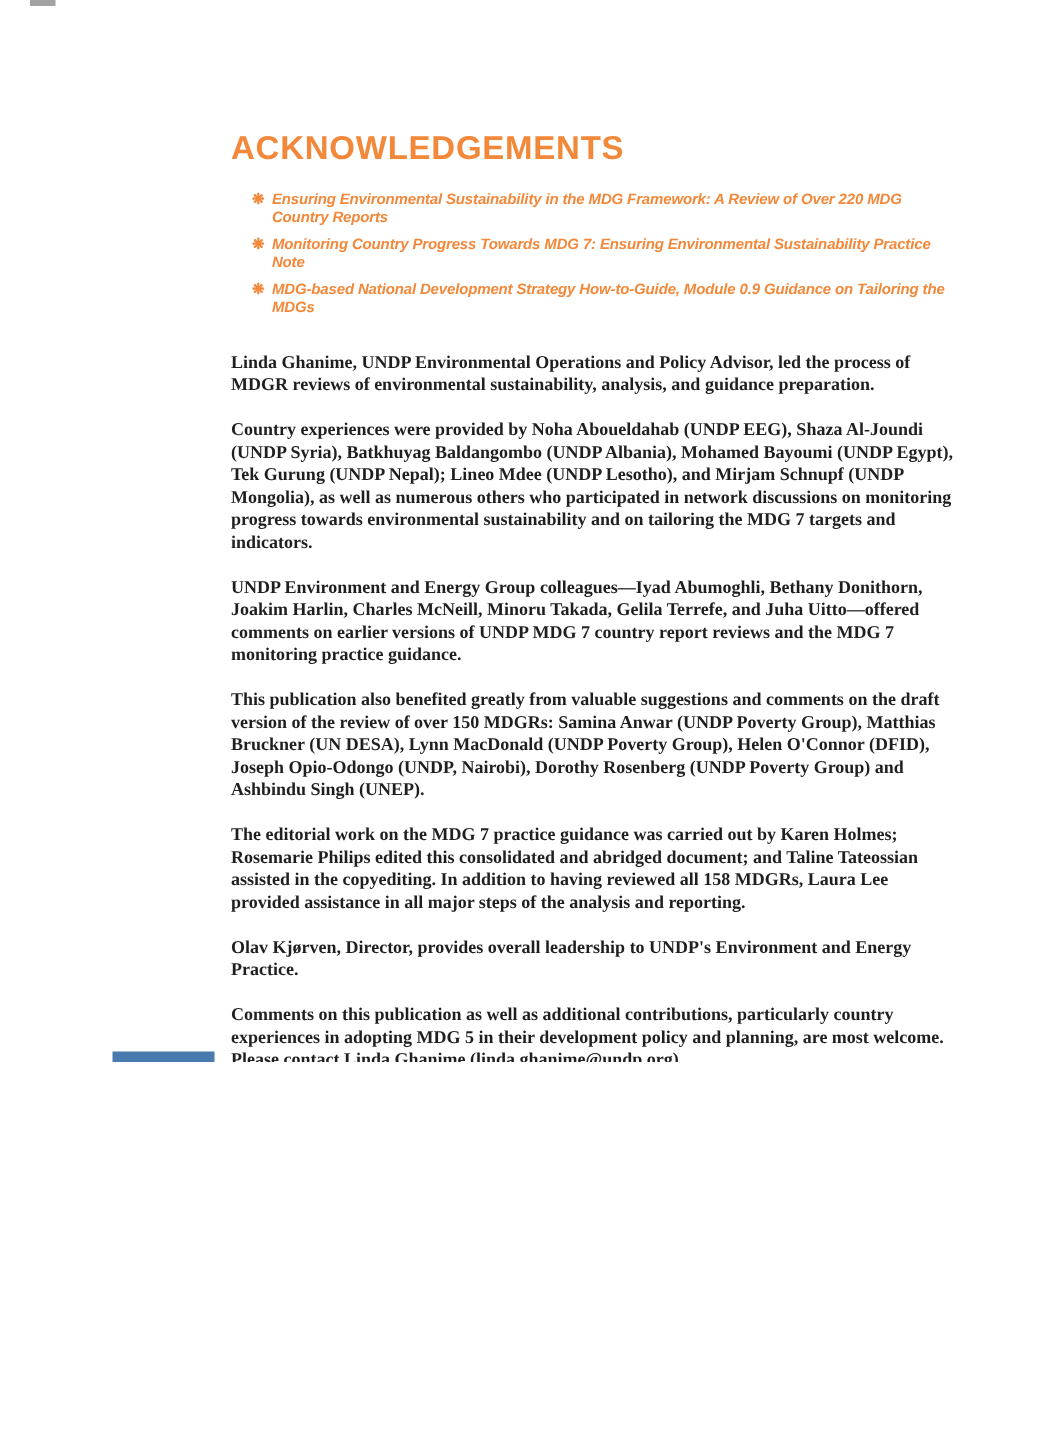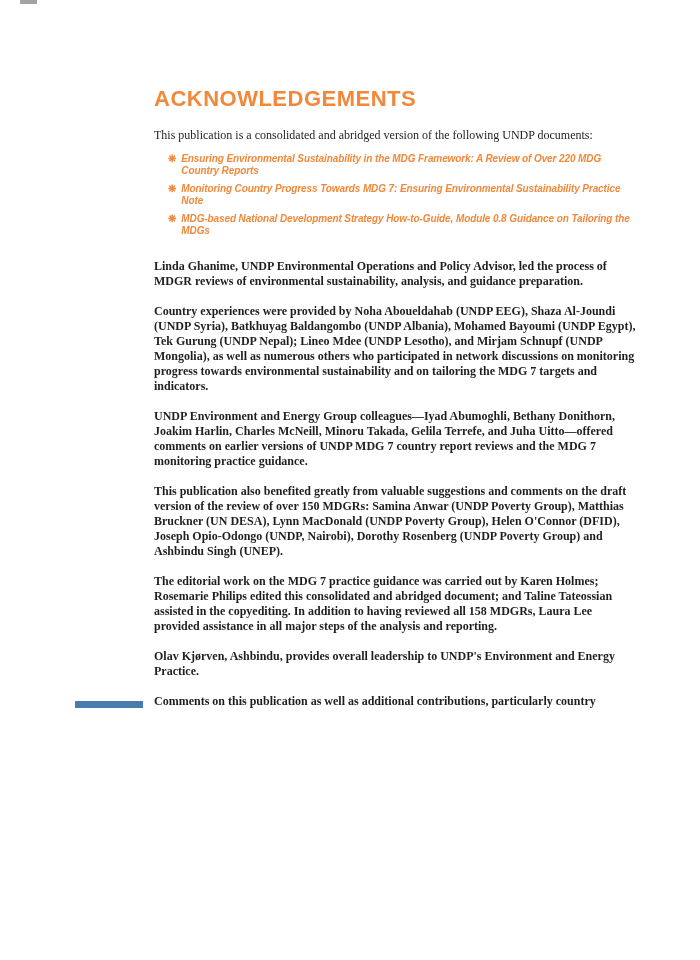--- a/index.html
+++ b/index.html
@@ -104,43 +104,42 @@
 <body>
 
 <div class="page">
 
   <div class="top-mark"></div>
 
   <div class="content">
 
     <h1 class="heading">ACKNOWLEDGEMENTS</h1>
 
-    <p class="intro">This publication is a consolidated and abridged version of the following UNDP documents:</p>
 
     <div class="doc-list">
       <div class="doc-item">
         <span class="doc-bullet">❋</span>
         <span>Ensuring Environmental Sustainability in the MDG Framework: A Review of Over 220 MDG Country Reports</span>
       </div>
       <div class="doc-item">
         <span class="doc-bullet">❋</span>
         <span>Monitoring Country Progress Towards MDG 7: Ensuring Environmental Sustainability Practice Note</span>
       </div>
       <div class="doc-item">
         <span class="doc-bullet">❋</span>
-        <span>MDG-based National Development Strategy How-to-Guide, Module 0.8 Guidance on Tailoring the MDGs</span>
+        <span>MDG-based National Development Strategy How-to-Guide, Module 0.9 Guidance on Tailoring the MDGs</span>
       </div>
     </div>
 
     <p class="para">Linda Ghanime, UNDP Environmental Operations and Policy Advisor, led the process of MDGR reviews of environmental sustainability, analysis, and guidance preparation.</p>
     <p class="para">Country experiences were provided by Noha Aboueldahab (UNDP EEG), Shaza Al-Joundi (UNDP Syria), Batkhuyag Baldangombo (UNDP Albania), Mohamed Bayoumi (UNDP Egypt), Tek Gurung (UNDP Nepal); Lineo Mdee (UNDP Lesotho), and Mirjam Schnupf (UNDP Mongolia), as well as numerous others who participated in network discussions on monitoring progress towards environmental sustainability and on tailoring the MDG 7 targets and indicators.</p>
     <p class="para">UNDP Environment and Energy Group colleagues—Iyad Abumoghli, Bethany Donithorn, Joakim Harlin, Charles McNeill, Minoru Takada, Gelila Terrefe, and Juha Uitto—offered comments on earlier versions of UNDP MDG 7 country report reviews and the MDG 7 monitoring practice guidance.</p>
     <p class="para">This publication also benefited greatly from valuable suggestions and comments on the draft version of the review of over 150 MDGRs: Samina Anwar (UNDP Poverty Group), Matthias Bruckner (UN DESA), Lynn MacDonald (UNDP Poverty Group), Helen O'Connor (DFID), Joseph Opio-Odongo (UNDP, Nairobi), Dorothy Rosenberg (UNDP Poverty Group) and Ashbindu Singh (UNEP).</p>
     <p class="para">The editorial work on the MDG 7 practice guidance was carried out by Karen Holmes; Rosemarie Philips edited this consolidated and abridged document; and Taline Tateossian assisted in the copyediting. In addition to having reviewed all 158 MDGRs, Laura Lee provided assistance in all major steps of the analysis and reporting.</p>
-    <p class="para">Olav Kjørven, Ashbindu, provides overall leadership to UNDP's Environment and Energy Practice.</p>
+    <p class="para">Olav Kjørven, Director, provides overall leadership to UNDP's Environment and Energy Practice.</p>
     <p class="para">Comments on this publication as well as additional contributions, particularly country experiences in adopting MDG 5 in their development policy and planning, are most welcome. Please contact Linda Ghanime (linda.ghanime@undp.org).</p>
 
   </div>
 
   <div class="footer">
     <span class="page-num">6</span>
     <span class="section-label">ACKNOWLEDGEMENTS</span>
   </div>
 
   <div class="bottom-tab"></div>

